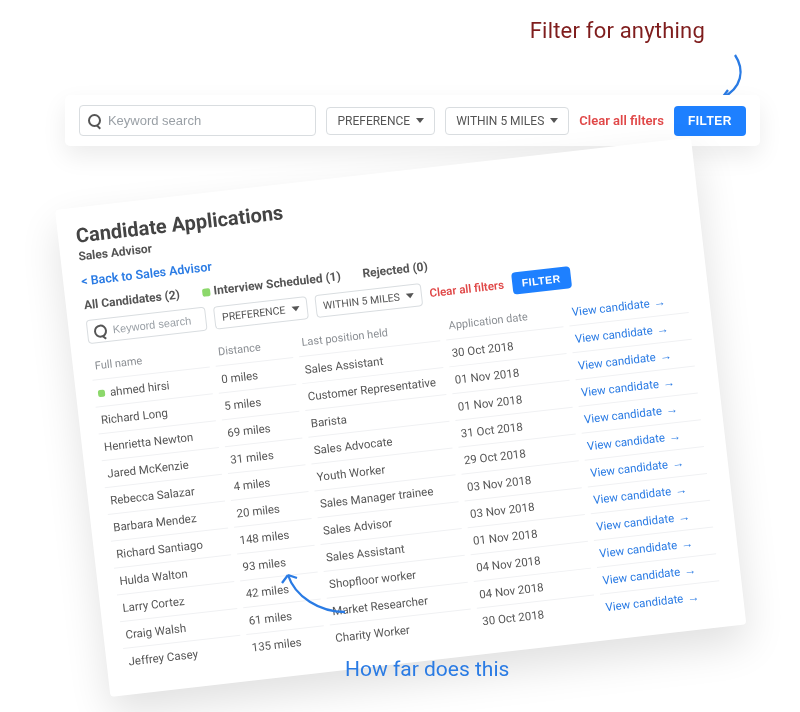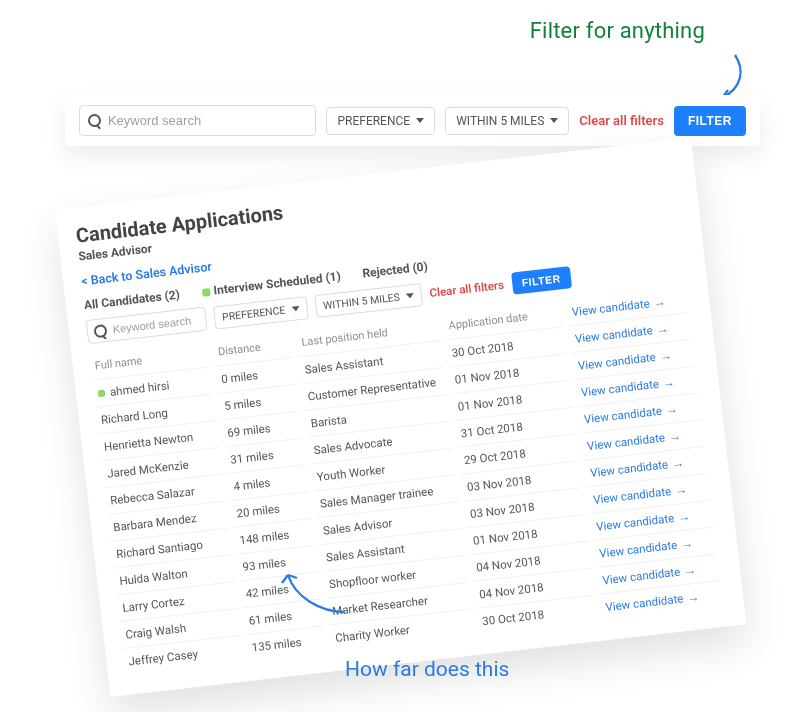--- a/index.html
+++ b/index.html
@@ -2,21 +2,21 @@
 <html><head>
 <meta charset="utf-8">
 <style>
   html,body{margin:0;padding:0;width:800px;height:712px;background:#fff;font-family:-apple-system,BlinkMacSystemFont,"Segoe UI",Roboto,Helvetica,Arial,sans-serif;color:#333;overflow:hidden;}
   *{box-sizing:border-box;}
 
   
   .annotation-top{
     position:absolute;
     top:18px; right:95px;
-    color:#15803d;
+    color:#7f1d1d;
     font-size:22px;
     font-weight:400;
     letter-spacing:.2px;
   }
   .arrow-top{
     position:absolute;
     top:50px; right:50px;
     pointer-events:none;
   }
 

